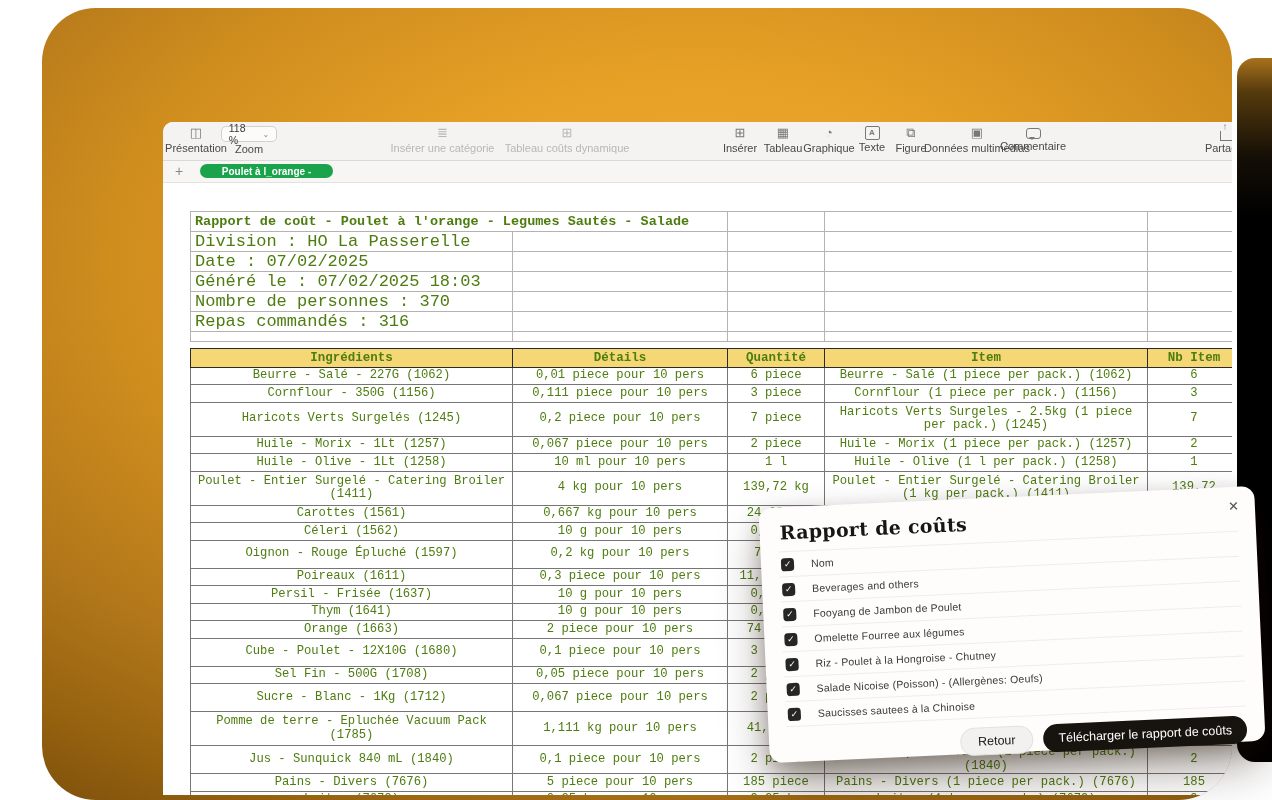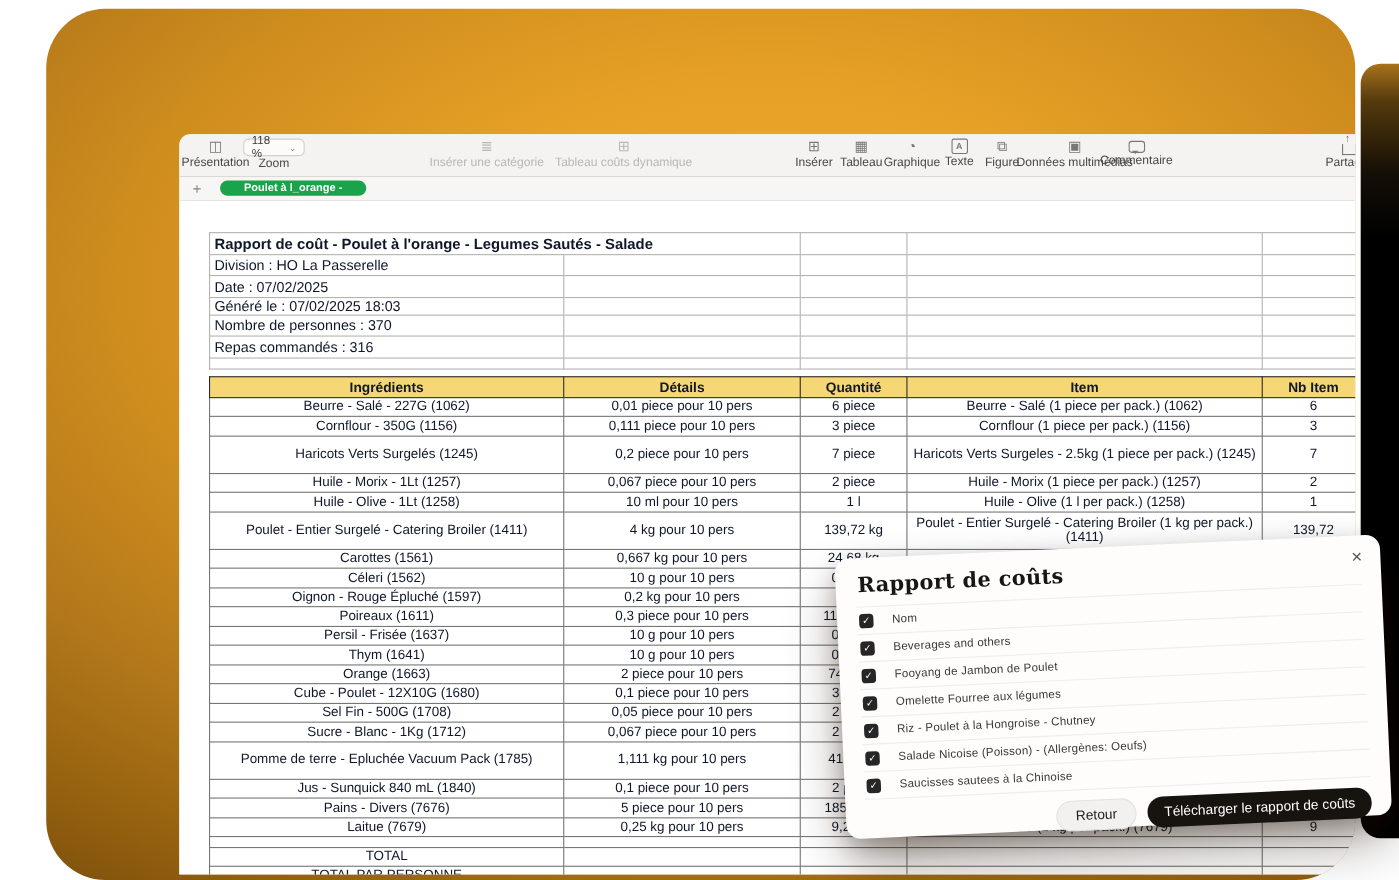--- a/index.html
+++ b/index.html
@@ -41,23 +41,23 @@
   .icon-bubble{width:13px;height:9px;border:1.2px solid #7a7875;border-radius:3px;position:relative;margin-top:2px;}
   .icon-bubble::after{content:'';position:absolute;left:2px;bottom:-5px;border:3px solid transparent;border-top-color:#7a7875;}
   .icon-share{width:11px;height:9px;border:1.2px solid #7a7875;border-top:none;position:relative;margin-top:5px;}
   .icon-share::after{content:'↑';position:absolute;top:-9px;left:2px;font-size:10px;line-height:10px;color:#7a7875;}
   .tabbar{position:relative;height:21px;background:#f7f6f4;border-bottom:1px solid #e4e2df;}
   .add-sheet{position:absolute;left:12px;top:2px;font-size:14px;color:#8a8885;cursor:default;}
   .tab-pill{position:absolute;left:37px;top:3px;width:133px;height:14px;border-radius:7px;background:#1aa34a;
     color:#fff;font-size:10px;font-weight:bold;display:flex;align-items:center;justify-content:center;}
   .sheet{position:absolute;left:0;top:61px;right:0;bottom:0;background:#fff;}
   .tables{position:absolute;left:27px;top:28px;width:1050px;}
-  table{border-collapse:collapse;table-layout:fixed;width:1050px;color:#0f172a;}
+  table{border-collapse:collapse;table-layout:fixed;width:1050px;color:#4d7c0f;font-family:Liberation Mono, monospace;}
   table.info{border:1px solid #a8a6a3;margin-bottom:6px;}
-  table.info td{border:1px solid #b5b3b0;font-size:13px;padding:0 0 0 4px;white-space:nowrap;overflow:hidden;}
+  table.info td{border:1px solid #b5b3b0;font-size:17px;padding:0 0 0 4px;white-space:nowrap;overflow:hidden;}
   table.info tr.title td{font-size:13.5px;font-weight:bold;}
   table.main{border:1.5px solid #151515;}
   table.main th{background:#f6d775;border:1px solid #2a2a2a;font-size:12.5px;font-weight:bold;padding:0;}
   table.main td{border:1px solid #767676;font-size:12.2px;text-align:center;padding:0 3px;line-height:13.5px;
     white-space:normal;overflow:hidden;}
   table.main tr.total-last td{vertical-align:top;line-height:11px;padding-top:2px;}
   
   .dialog{position:absolute;left:764px;top:497px;width:496px;height:255px;z-index:5;
     background:#fefdfc;border-radius:13px;transform:rotate(-2.6deg);
     box-shadow:0 25px 50px -5px rgba(30,15,0,.45), 0 8px 20px rgba(30,15,0,.25);

